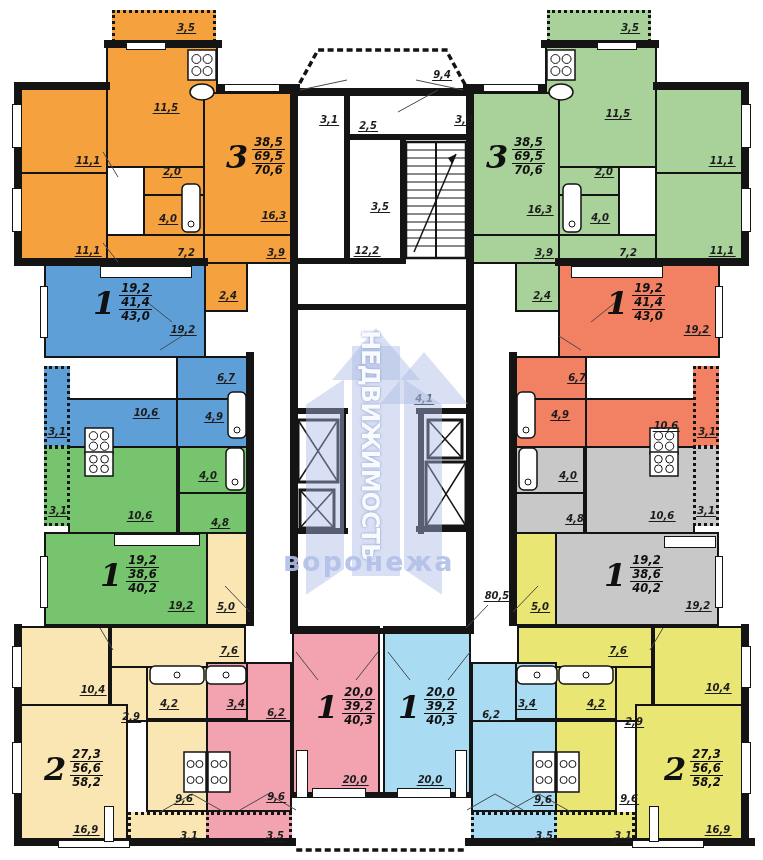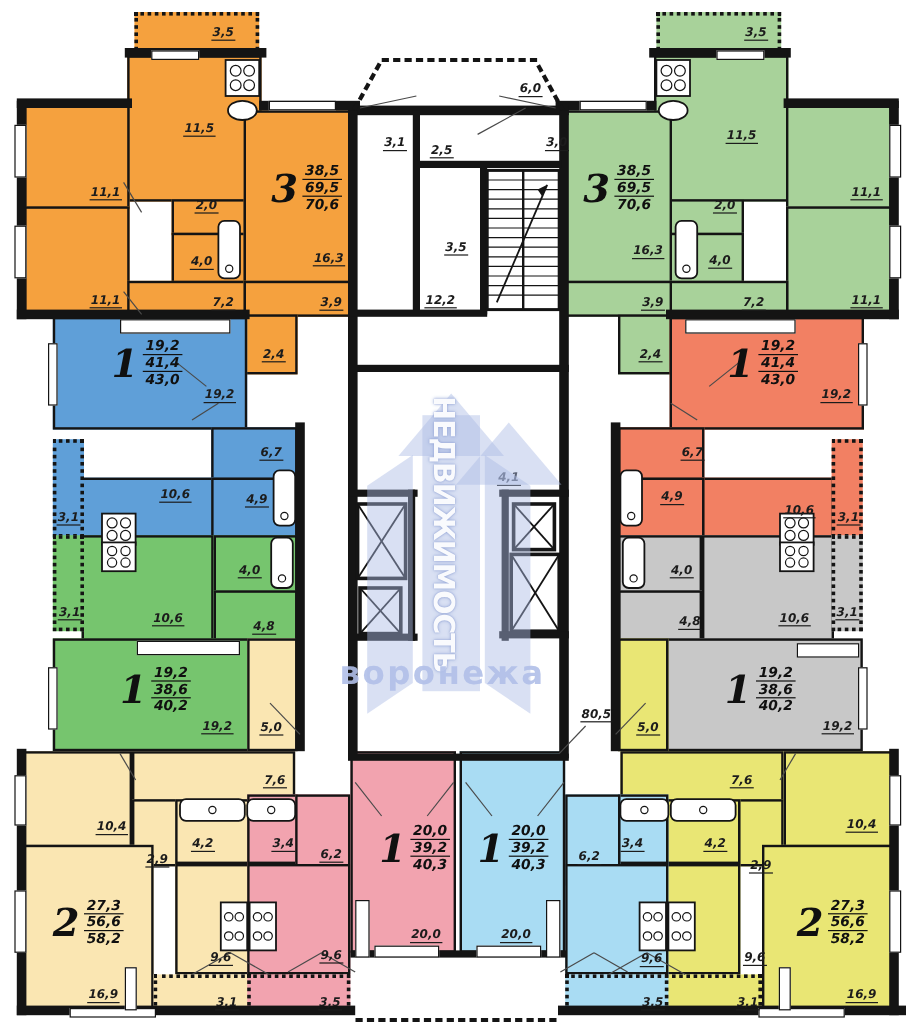--- a/index.html
+++ b/index.html
@@ -461,21 +461,21 @@
     <div class="lbl" style="left: 543px; top: 800px;">9,6</div>
     <div class="lbl" style="left: 544px; top: 836px;">3,5</div>
     <div class="unit" style="left: 398px; top: 686px;">
       <span class="big">1</span>
       <span class="vals">
         <span class="v1">20,0</span>
         <span class="v2">39,2</span>
         <span class="v3">40,3</span>
       </span>
     </div>
-    <div class="lbl" style="left: 442px; top: 75px;">6,0</div>
+    <div class="lbl" style="left: 442px; top: 75px;">9,4</div>
     <div class="lbl" style="left: 329px; top: 120px;">3,1</div>
     <div class="lbl" style="left: 368px; top: 126px; text-align: right;">2,5</div>
     <div class="lbl" style="left: 464px; top: 120px;">3,0</div>
     <div class="lbl" style="left: 380px; top: 207px;">3,5</div>
     <div class="lbl" style="left: 367px; top: 251px;">12,2</div>
     <div class="lbl" style="left: 424px; top: 399px;">4,1</div>
     <div class="lbl" style="left: 497px; top: 596px;">80,5</div>
     <div class="win" style="left: 12px; top: 104px; width: 10px; height: 44px;"></div>
     <div class="win" style="left: 12px; top: 188px; width: 10px; height: 44px;"></div>
     <div class="win" style="left: 741px; top: 104px; width: 10px; height: 44px;"></div>

